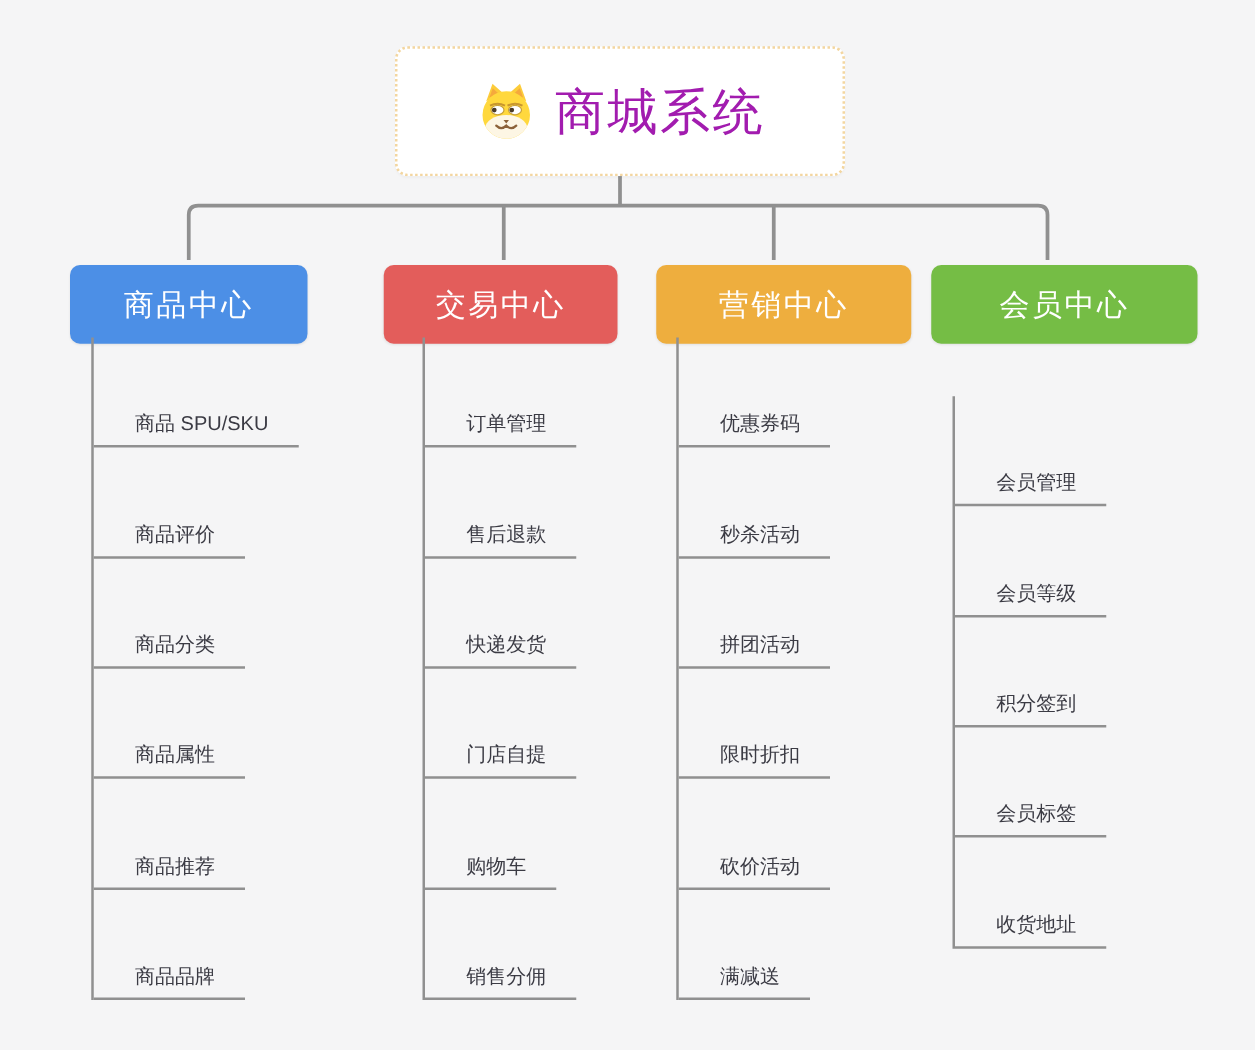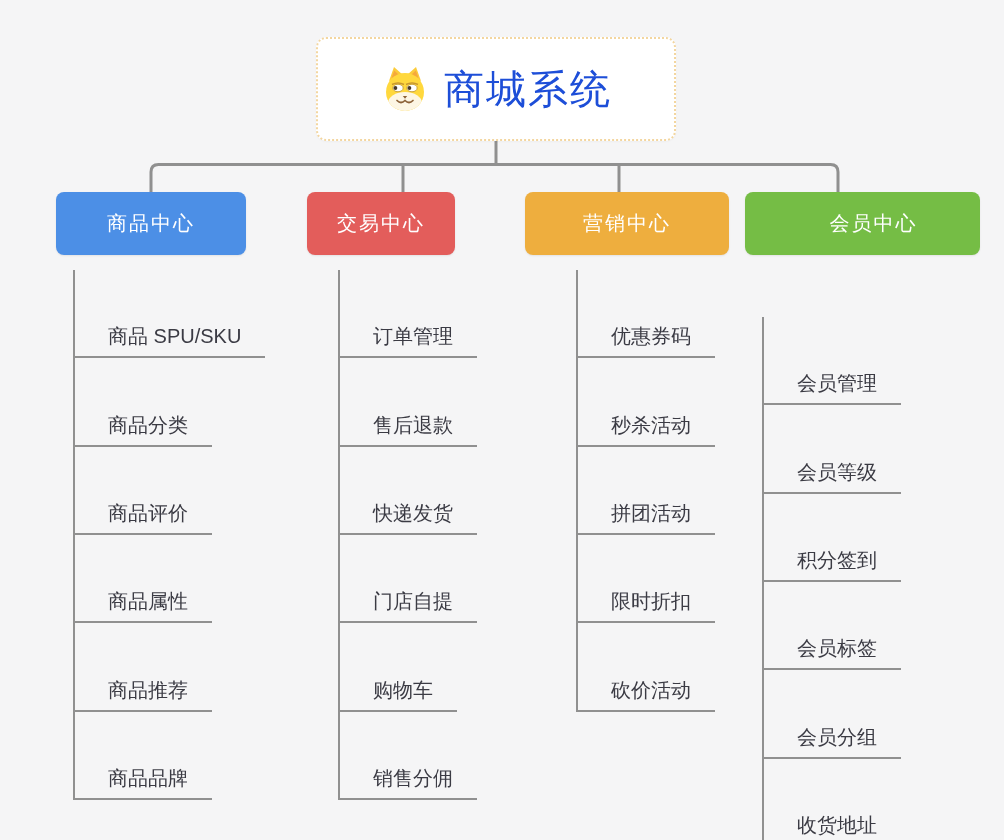--- a/index.html
+++ b/index.html
@@ -9,48 +9,48 @@
     font-family:"Liberation Sans","DejaVu Sans",sans-serif;
   }
   svg.connectors{position:absolute;left:0;top:0;pointer-events:none;}
 
   .root-node{
     position:absolute;left:316px;top:37px;width:360px;height:104px;
     background:#ffffff;border:2px dotted #f3d6a0;border-radius:10px;
     box-sizing:border-box;display:flex;align-items:center;justify-content:center;gap:14px;
     box-shadow:0 1px 2px rgba(0,0,0,0.03);
   }
-  .root-title{font-size:40px;color:#1d4ed8;letter-spacing:2px;white-space:nowrap;}
+  .root-title{font-size:40px;color:#a21caf;letter-spacing:2px;white-space:nowrap;}
 
   .branch-box{
-    position:absolute;top:192px;height:63px;border-radius:8px;
+    position:absolute;top:212px;height:63px;border-radius:8px;
     display:flex;align-items:center;justify-content:center;
-    color:#ffffff;font-size:20px;letter-spacing:2px;white-space:nowrap;
+    color:#ffffff;font-size:24px;letter-spacing:2px;white-space:nowrap;
     box-shadow:0 1px 2px rgba(0,0,0,0.08);
   }
   .b0{left:56px;width:190px;}
-  .b1{left:307px;width:148px;}
+  .b1{left:307px;width:187px;}
   .b2{left:525px;width:204px;}
-  .b3{left:745px;width:213px;padding-left:22px;}
+  .b3{left:745px;width:213px;}
 
   .children{
     position:absolute;top:270px;
     border-left:2px solid #909090;
   }
   .c0{left:73px;}
   .c1{left:338px;}
-  .c2{left:541px;margin-left:35px;}
+  .c2{left:541px;}
   .c3{left:762px;margin-top:47px;}
 
   .child-row{
     box-sizing:border-box;height:88.33px;width:max-content;
     display:flex;align-items:flex-end;
     border-bottom:2px solid #909090;
     padding:0 24px 6px 33px;
-    font-size:20px;color:#3b3b44;white-space:nowrap;
+    font-size:16px;color:#3b3b44;white-space:nowrap;
   }
 </style>
 </head>
 <body>
 
 <svg class="connectors" width="1004" height="230" viewBox="0 0 1004 230">
   <g fill="none" stroke="#909090" stroke-width="3">
     <path d="M496,140 L496,164"></path>
     <path d="M151,208 L151,172 Q151,164.5 158.5,164.5 L830.5,164.5 Q838,164.5 838,172 L838,208"></path>
     <path d="M403,164.5 L403,208"></path>
@@ -91,41 +91,41 @@
 </div>
 <div class="branch-box b2" style="background: rgb(238, 174, 62);">
   <span>营销中心</span>
 </div>
 <div class="branch-box b3" style="background: rgb(117, 189, 69);">
   <span>会员中心</span>
 </div>
 
 <div class="children c0">
     <div class="child-row">商品 SPU/SKU</div>
+    <div class="child-row">商品评价</div>
     <div class="child-row">商品分类</div>
-    <div class="child-row">商品评价</div>
     <div class="child-row">商品属性</div>
     <div class="child-row">商品推荐</div>
     <div class="child-row">商品品牌</div>
   </div>
 <div class="children c1">
     <div class="child-row">订单管理</div>
     <div class="child-row">售后退款</div>
     <div class="child-row">快递发货</div>
     <div class="child-row">门店自提</div>
     <div class="child-row">购物车</div>
     <div class="child-row">销售分佣</div>
   </div>
 <div class="children c2">
     <div class="child-row">优惠券码</div>
     <div class="child-row">秒杀活动</div>
     <div class="child-row">拼团活动</div>
     <div class="child-row">限时折扣</div>
     <div class="child-row">砍价活动</div>
+    <div class="child-row">满减送</div>
   </div>
 <div class="children c3">
     <div class="child-row">会员管理</div>
     <div class="child-row">会员等级</div>
     <div class="child-row">积分签到</div>
     <div class="child-row">会员标签</div>
-    <div class="child-row">会员分组</div>
     <div class="child-row">收货地址</div>
   </div>
 
 </body></html>

